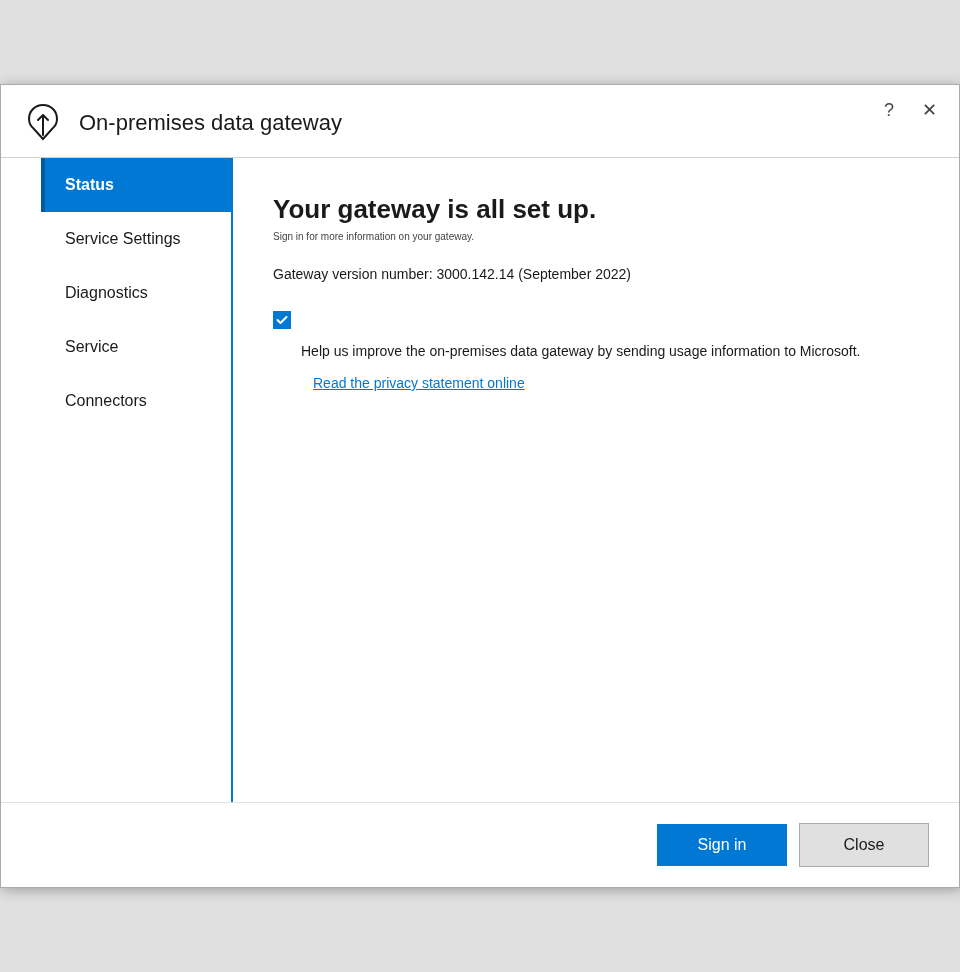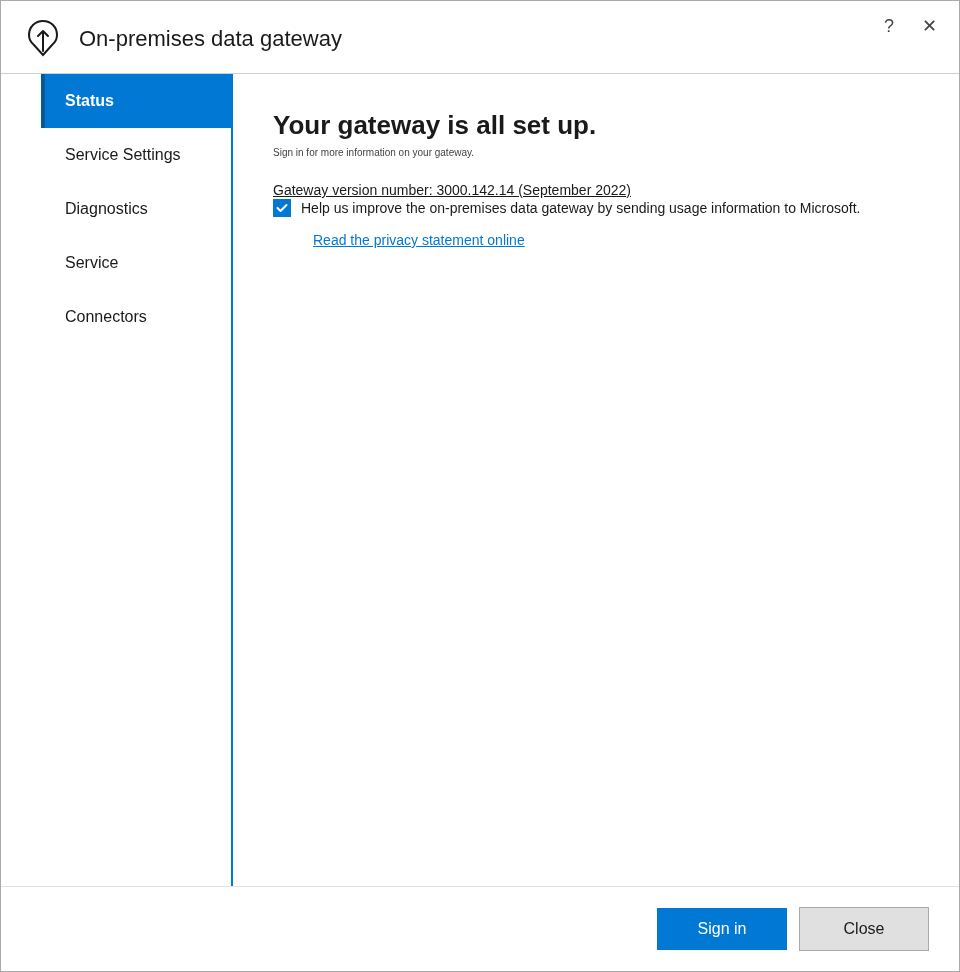--- a/index.html
+++ b/index.html
@@ -12,21 +12,21 @@
       background: #e0e0e0;
       display: flex;
       justify-content: center;
       align-items: center;
       min-height: 100vh;
       font-family: 'Segoe UI', Tahoma, Geneva, Verdana, sans-serif;
     }
 
     .window {
       width: 960px;
-      height: 972px;
+      height: 804px;
       background: #ffffff;
       border: 1px solid #aaaaaa;
       box-shadow: 2px 2px 12px rgba(0,0,0,0.3);
       display: flex;
       flex-direction: column;
       position: relative;
     }
 
     .title-bar {
       display: flex;
@@ -115,21 +115,21 @@
 
     .status-subtitle {
       font-size: 10px;
       color: #444;
       margin-bottom: 24px;
     }
 
     .version-text {
       font-size: 14px;
       color: #1a1a1a;
-      text-decoration: underline;
+      margin-bottom: 28px;
     }
 
     .checkbox-row {
       display: flex;
       align-items: flex-start;
       gap: 10px;
       margin-bottom: 12px;
     }
 
     .checkbox-custom {
@@ -148,20 +148,21 @@
     .checkbox-custom svg {
       width: 12px;
       height: 12px;
     }
 
     .checkbox-label {
       font-size: 14px;
       color: #1a1a1a;
       line-height: 1.5;
       max-width: 680px;
+      margin-top: 31px;
     }
 
     .privacy-link {
       font-size: 14px;
       color: #0078d4;
       cursor: pointer;
       margin-left: 40px;
     }
 
     .footer {

